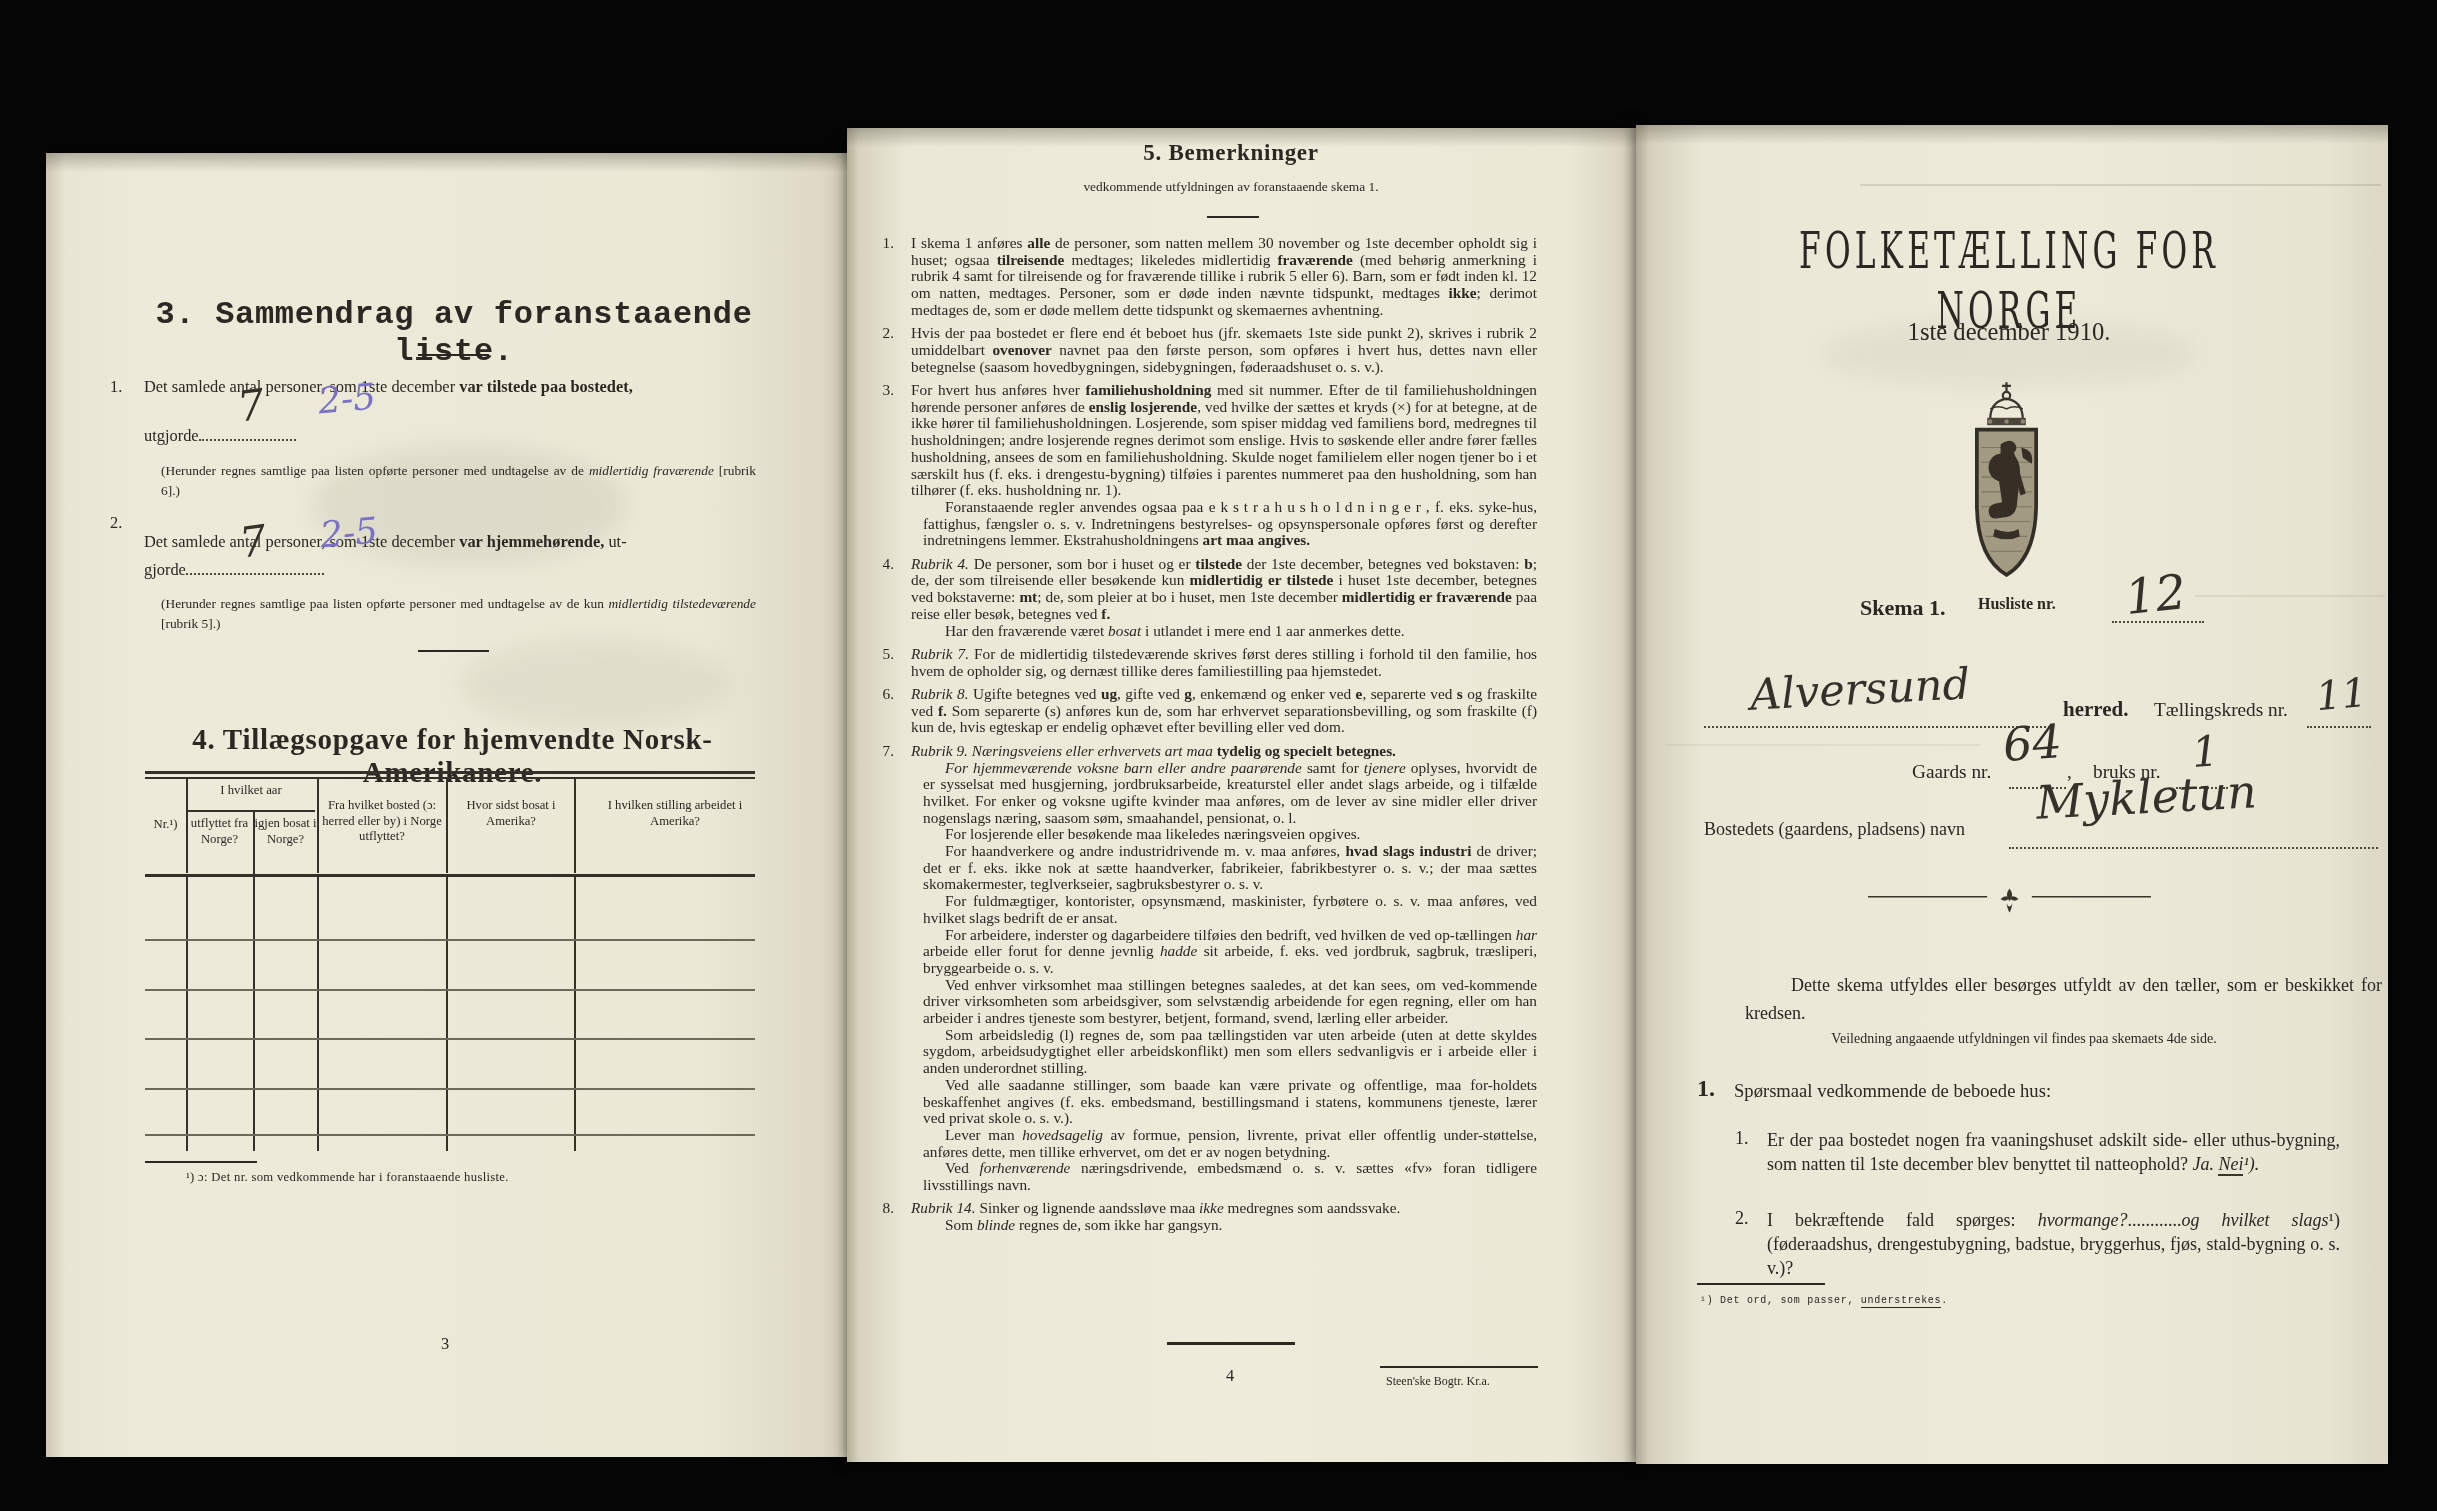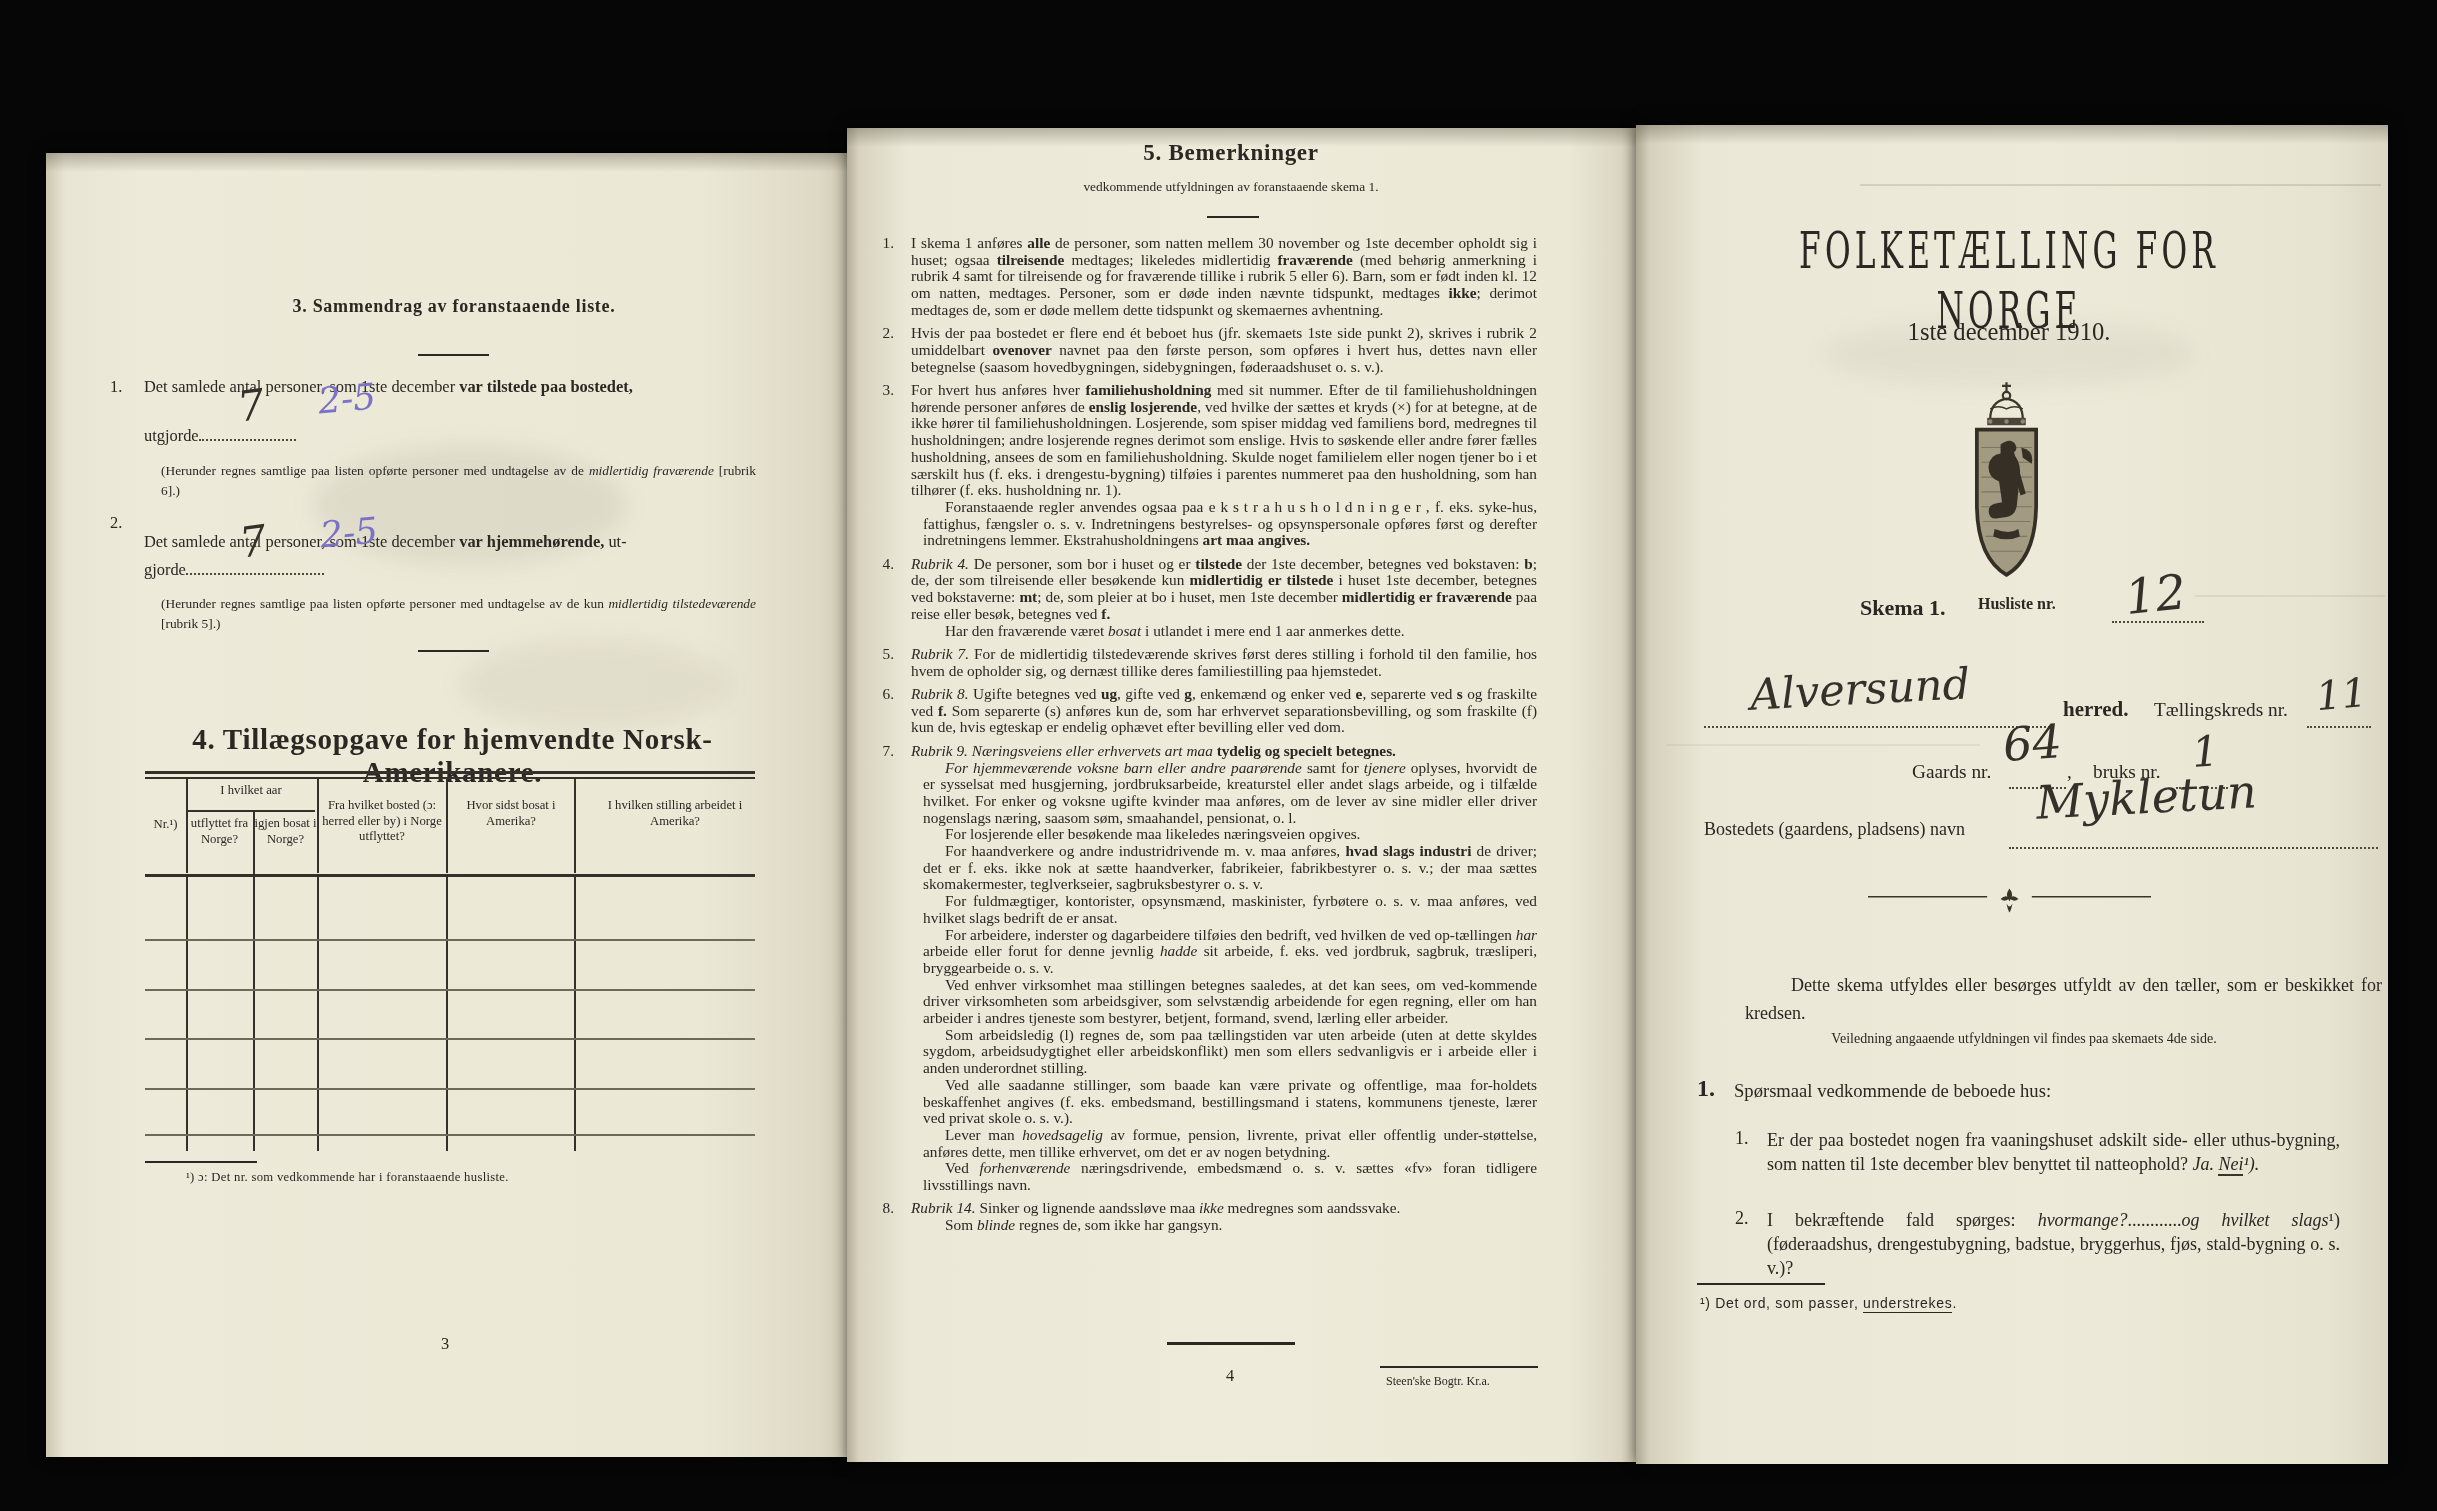--- a/index.html
+++ b/index.html
@@ -54,21 +54,21 @@
   <div class="page page-mid"></div>
   <div class="page page-right"></div>
 
   <div class="smudge" style="left:313px;top:446px;width:313px;height:119px;background:rgba(110,100,80,.10);"></div>
   <div class="smudge" style="left:461px;top:640px;width:268px;height:89px;background:rgba(110,100,80,.08);"></div>
   <div class="smudge" style="left:1823px;top:320px;width:372px;height:67px;background:rgba(110,100,80,.07);"></div>
   <div class="faint" style="left:1860px;top:184px;width:521px;"></div>
   <div class="faint" style="left:2195px;top:595px;width:190px;opacity:.15;"></div>
   <div class="faint" style="left:1667px;top:744px;width:313px;opacity:.12;"></div>
 
-  <div class="abs s-title center" style="left:119px;top:296px;width:670px;font-size:18px;">3.  Sammendrag av foranstaaende liste.</div>
+  <div class="abs s-title center" style="left:119px;top:296px;width:670px;font-size:32px;font-family:Liberation Mono, monospace;">3.  Sammendrag av foranstaaende liste.</div>
   <div class="rule" style="left:418px;top:354px;width:71px;height:2.2px;"></div>
 
   <div class="abs" style="left:110px;top:377px;font-size:16.4px;">1.</div>
   <div class="abs just" style="left:144px;top:377px;width:613px;font-size:16.4px;">Det samlede antal personer, som 1ste december <span class="sb">var tilstede paa bostedet,</span></div>
   <div class="abs" style="left:144px;top:423px;font-size:16.4px;">
     <span>utgjorde</span><span class="dots" style="width:97px;"></span>
   </div>
   <span class="abs hand" style="left:238px;top:385px;font-size:42px;transform:rotate(-8deg);">7</span>
   <span class="abs hand hand-blue" style="left:318px;top:381px;font-size:36px;transform:rotate(-5deg);">2-5</span>
   <div class="abs just note" style="left:161px;top:461px;width:595px;">(Herunder regnes samtlige paa listen opførte personer med undtagelse av de <span class="si">midlertidig fraværende</span> [rubrik 6].)</div>
@@ -259,16 +259,16 @@
   <div class="abs" style="left:1697px;top:1075px;font-size:24px;font-weight:bold;">1.</div>
   <div class="abs" style="left:1734px;top:1080px;font-size:18.6px;">Spørsmaal vedkommende de beboede hus:</div>
 
   <div class="abs" style="left:1735px;top:1128px;font-size:18px;">1.</div>
   <div class="abs just r-body" style="left:1767px;top:1128px;width:573px;">Er der paa bostedet nogen fra vaaningshuset adskilt side- eller uthus-bygning, som natten til 1ste december blev benyttet til natteophold?   <span class="si">Ja.</span>   <span class="sn">Nei</span><span class="si">¹).</span></div>
 
   <div class="abs" style="left:1735px;top:1208px;font-size:18px;">2.</div>
   <div class="abs just r-body" style="left:1767px;top:1208px;width:573px;">I bekræftende fald spørges: <span class="si">hvormange?</span>............<span class="si">og hvilket slags</span>¹) (føderaadshus, drengestubygning, badstue, bryggerhus, fjøs, stald-bygning o. s. v.)?</div>
 
   <div class="rule" style="left:1697px;top:1283px;width:128px;height:1.5px;"></div>
-  <div class="abs" style="left:1700px;top:1295px;font-size:14px;letter-spacing:0.7px;font-family:Liberation Sans, sans-serif;">¹)  Det ord, som passer, <span class="su">understrekes</span>.</div>
+  <div class="abs" style="left:1700px;top:1295px;font-size:10px;letter-spacing:0.7px;font-family:Liberation Mono, monospace;">¹)  Det ord, som passer, <span class="su">understrekes</span>.</div>
 
 </div>
 
 
 </body></html>

